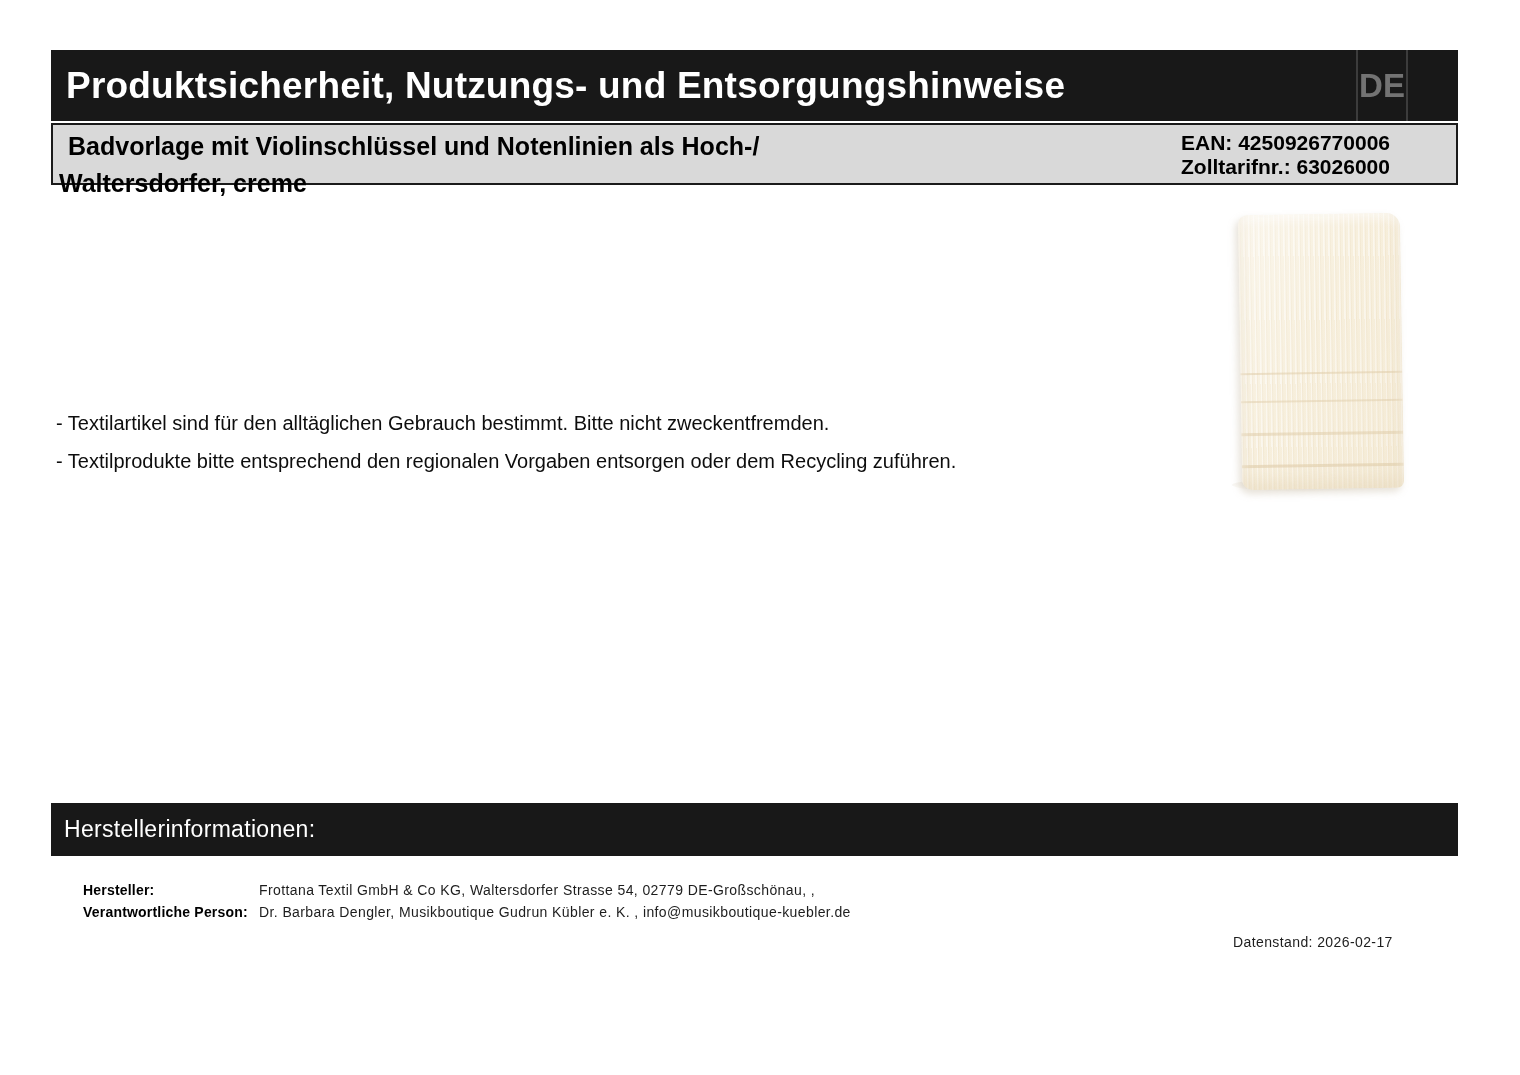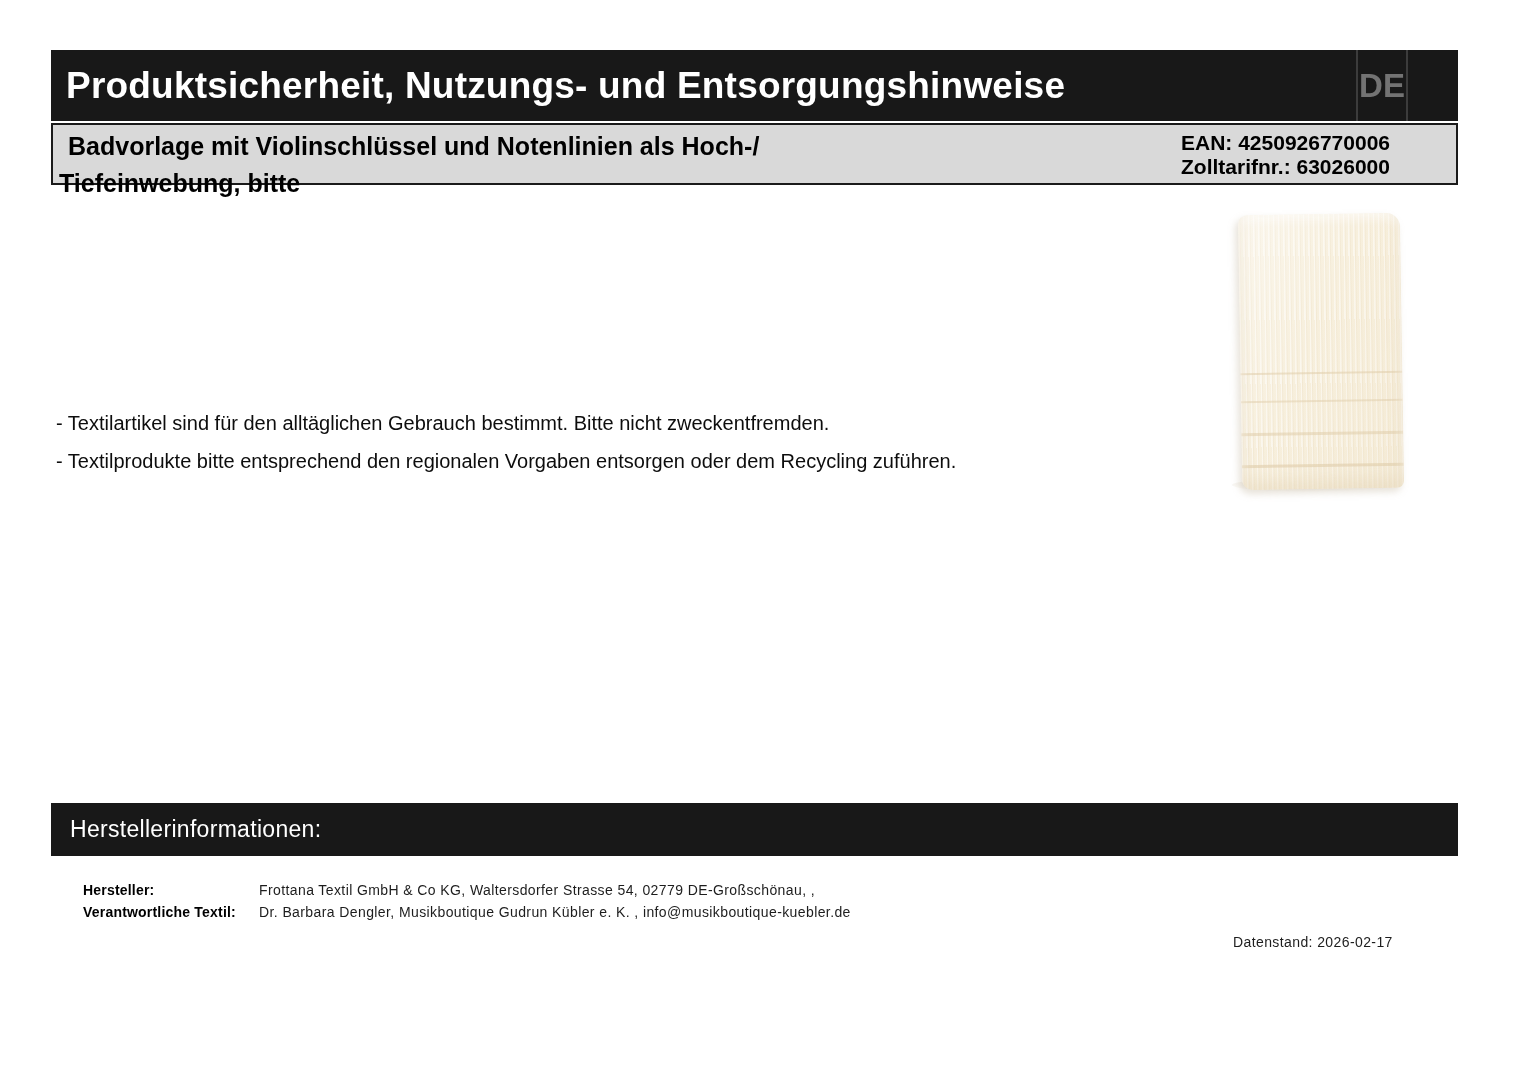--- a/index.html
+++ b/index.html
@@ -127,21 +127,21 @@
   .mfg-bar {
     position: absolute;
     left: 51px; top: 803px;
     width: 1407px; height: 53px;
     background: #181818;
     color: #ffffff;
     font-size: 23px;
     font-weight: 400;
     display: flex;
     align-items: center;
-    padding-left: 19px;
+    padding-left: 13px;
     letter-spacing: 0.3px;
   }
   .mfg-row {
     position: absolute;
     left: 83px;
     font-size: 14px;
     white-space: nowrap;
   }
   .mfg-row .row-label {
     display: inline-block;
@@ -175,21 +175,21 @@
 <div class="page">
 
   <div class="header-bar">
     <div class="header-title">Produktsicherheit, Nutzungs- und Entsorgungshinweise</div>
     <div class="lang-cell">DE</div>
   </div>
 
   <div class="product-panel">
     <div class="product-name">
       <div class="line1">Badvorlage mit Violinschlüssel und Notenlinien als Hoch-/</div>
-      <div class="line2">Tiefeinwebung, bitte</div>
+      <div class="line2">Waltersdorfer, creme</div>
     </div>
     <div class="product-codes">
       <div>EAN: 4250926770006</div>
       <div>Zolltarifnr.: 63026000</div>
     </div>
   </div>
 
   <div class="towel-shadow"></div>
   <div class="towel"></div>
 
@@ -199,19 +199,19 @@
   </div>
 
   <div class="mfg-bar">Herstellerinformationen:</div>
 
   <div class="mfg-row row-hersteller">
     <span class="row-label">Hersteller:</span>
     <span class="row-value">Frottana Textil GmbH &amp; Co KG, Waltersdorfer Strasse 54, 02779 DE-Großschönau, ,</span>
   </div>
 
   <div class="mfg-row row-person">
-    <span class="row-label">Verantwortliche Textil:</span>
+    <span class="row-label">Verantwortliche Person:</span>
     <span class="row-value">Dr. Barbara Dengler, Musikboutique Gudrun Kübler e. K. , info@musikboutique-kuebler.de</span>
   </div>
 
   <div class="datestamp">Datenstand: 2026-02-17</div>
 
 </div>
 
 </body></html>

